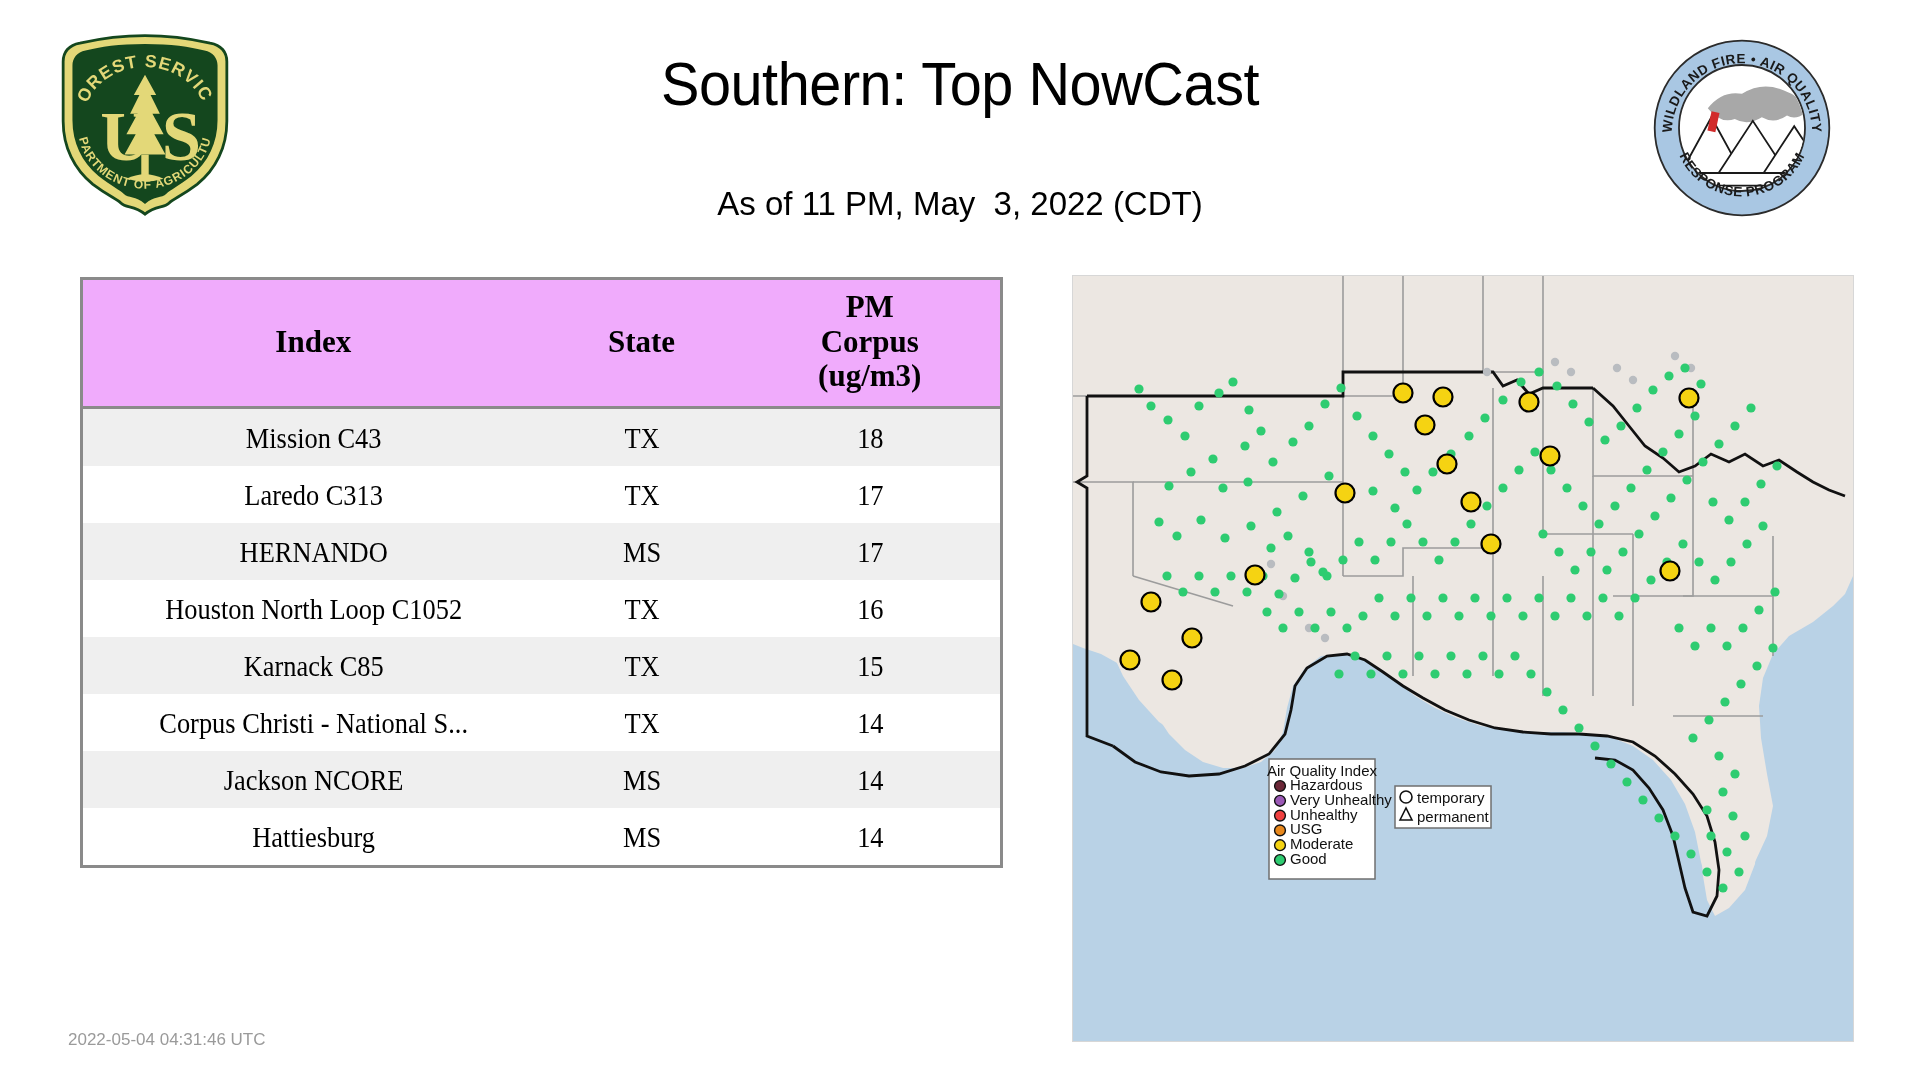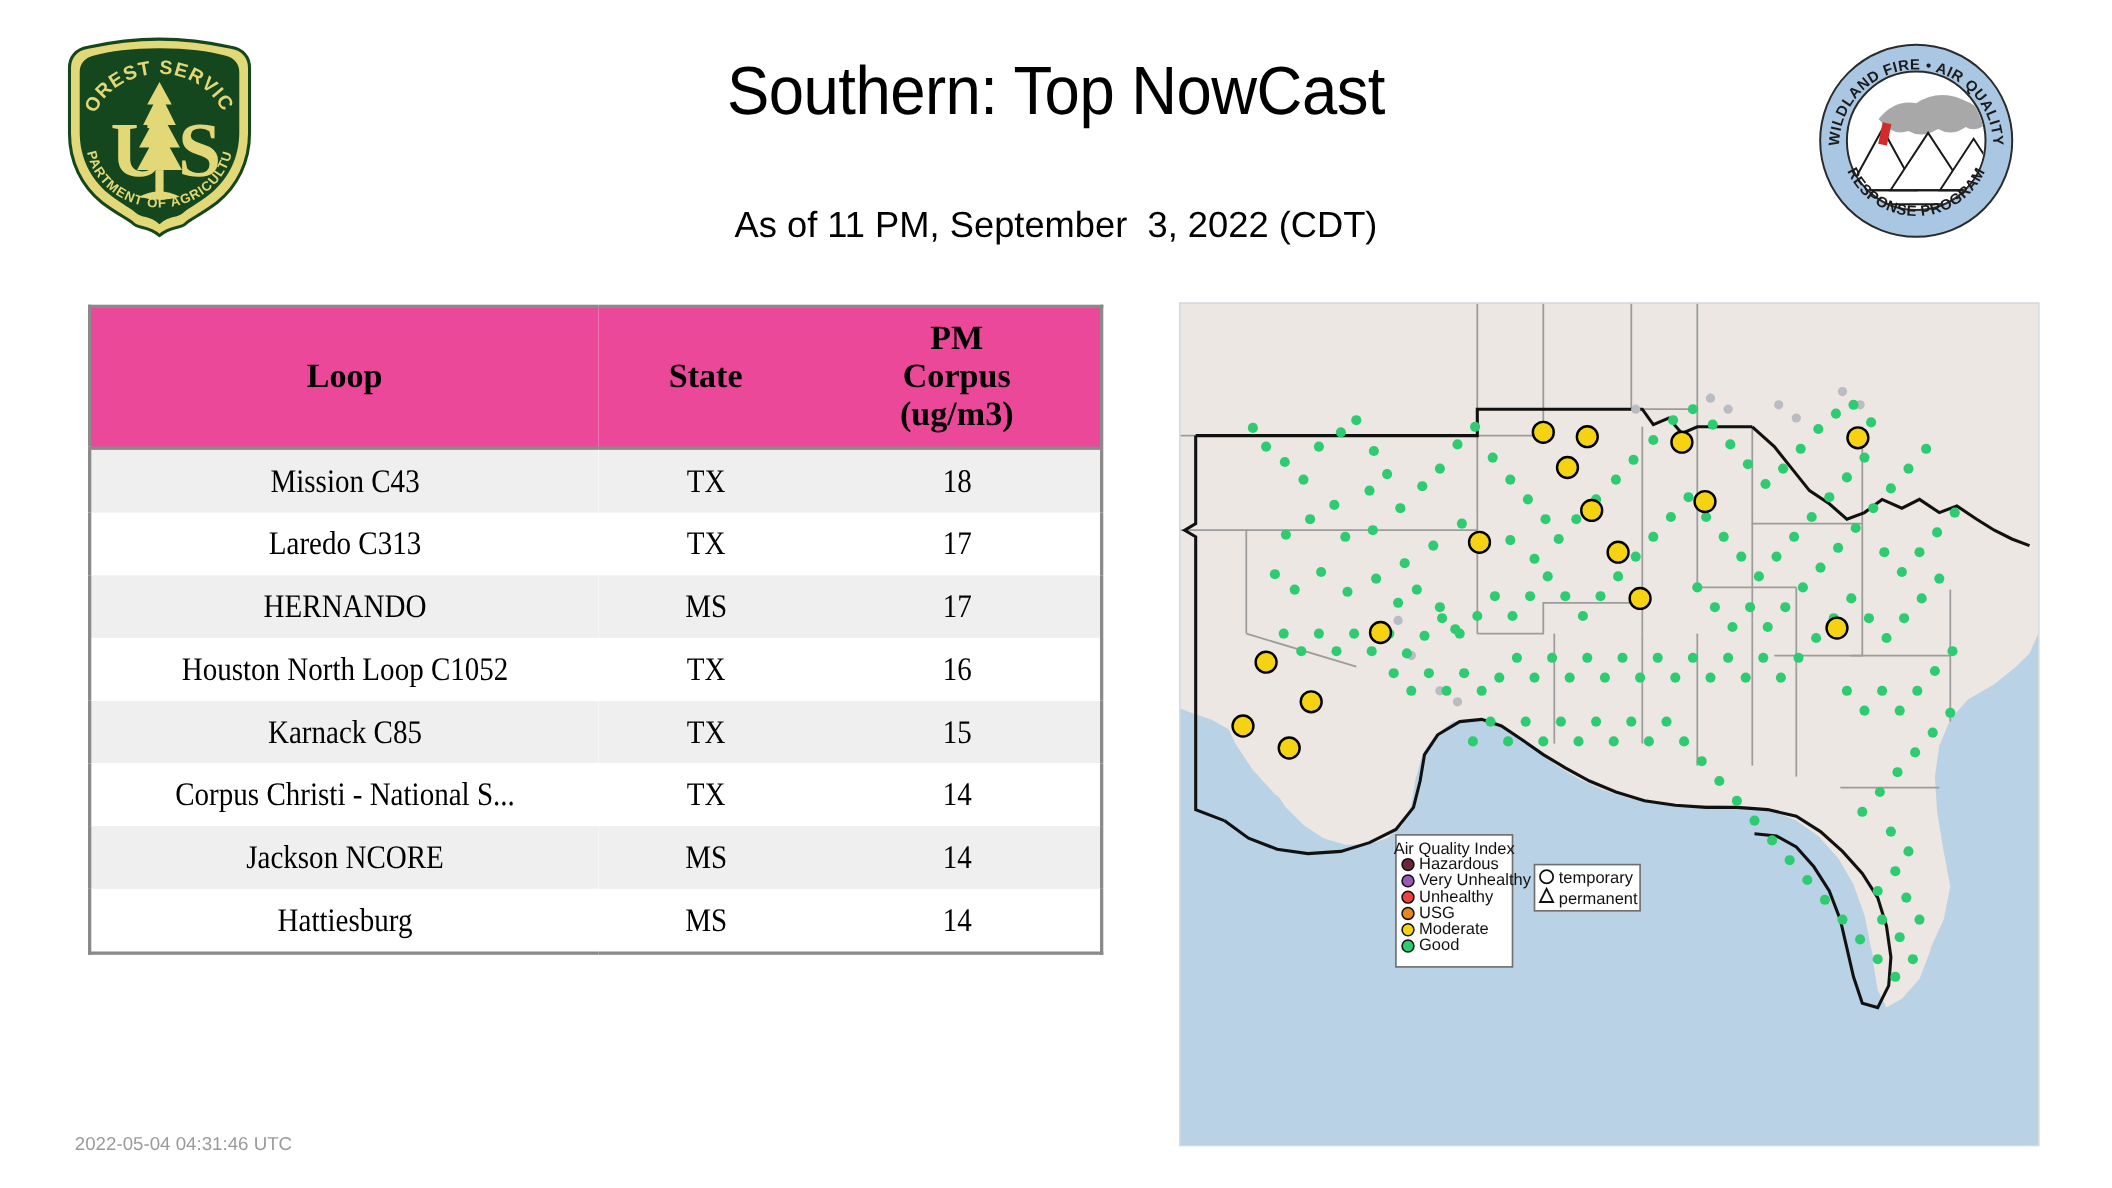--- a/index.html
+++ b/index.html
@@ -28,21 +28,21 @@
     white-space:pre;
   }
   
   #table-panel{position:absolute;left:80px;top:277px;width:920px;}
   table.nowcast{
     border-collapse:collapse;width:920px;
     border:3px solid #8a8a8a;
     table-layout:fixed;
   }
   table.nowcast thead th{
-    background:#ec4899;
+    background:#f0abfc;
     font-family:"Liberation Serif", serif;
     font-weight:700;font-size:31px;color:#000;
     text-align:center;vertical-align:middle;
     padding:6px 0 8px 0;height:112px;
     border-bottom:3px solid #8a8a8a;
     line-height:1.12;
   }
   table.nowcast tbody td{
     font-family:"Liberation Serif", serif;
     font-weight:400;font-size:30px;color:#000;
@@ -98,21 +98,21 @@
       <rect x="96" y="134" width="8" height="24"></rect>
       <path d="M80 160 Q100 150 120 160 Q100 166 80 160 Z"></path>
     </g>
     <path id="arcBot" d="M 30 120 A 72 66 0 0 0 170 120" fill="none"></path>
     <text font-family="Liberation Sans, sans-serif" font-size="13" font-weight="700" fill="#e3d878" letter-spacing="1">
       <textPath href="#arcBot" startOffset="50%" text-anchor="middle">DEPARTMENT OF AGRICULTURE</textPath>
     </text>
   </svg>
 
   <div id="page-title">Southern: Top NowCast</div>
-  <div id="page-subtitle">As of 11 PM, September  3, 2022 (CDT)</div>
+  <div id="page-subtitle">As of 11 PM, May  3, 2022 (CDT)</div>
 
   <svg id="wfaq-logo" viewBox="0 0 200 200">
     <circle cx="100" cy="100" r="97" fill="#a9c7e3" stroke="#2b2b2b" stroke-width="2"></circle>
     <circle cx="100" cy="100" r="70" fill="#ffffff" stroke="#2b2b2b" stroke-width="2"></circle>
     <clipPath id="innerClip">
         <circle cx="100" cy="100" r="69"></circle>
       </clipPath>
     <g clip-path="url(#innerClip)">
       <path d="M62 78 Q78 58 100 62 Q122 48 146 58 Q168 66 172 82
                Q160 92 150 86 Q136 96 122 88 Q106 98 92 90 Q76 96 62 78 Z" fill="#a8a8a8"></path>
@@ -136,21 +136,21 @@
 
 <div id="table-panel">
   <table class="nowcast">
     <colgroup>
         <col class="c-site">
         <col class="c-state">
         <col class="c-val">
       </colgroup>
     <thead>
       <tr>
-        <th>Loop</th>
+        <th>Index</th>
         <th>State</th>
         <th>
           <span>PM</span><br>
           <span>Corpus</span><br>
           <span>(ug/m3)</span>
         </th>
       </tr>
     </thead>
     <tbody id="table-body">
         <tr>

